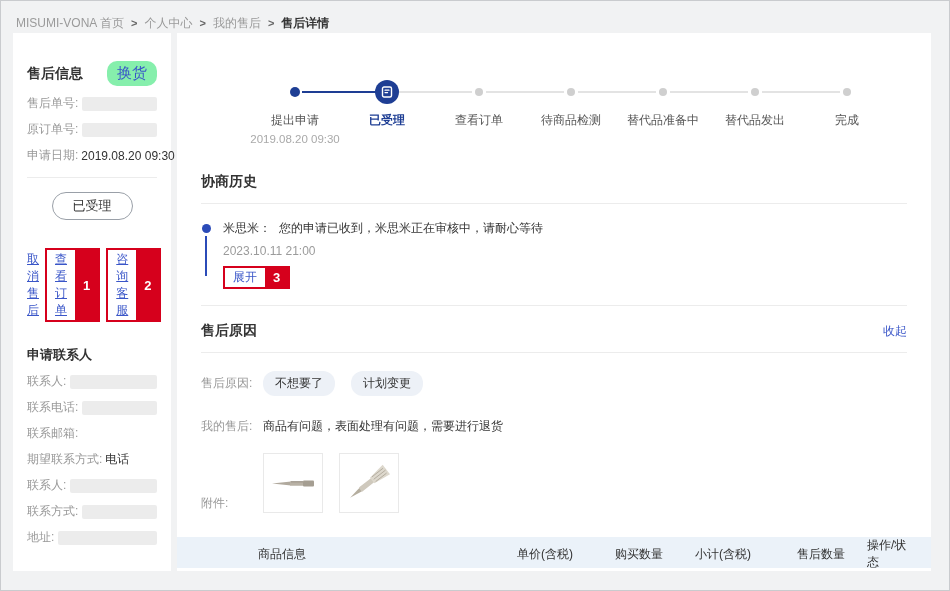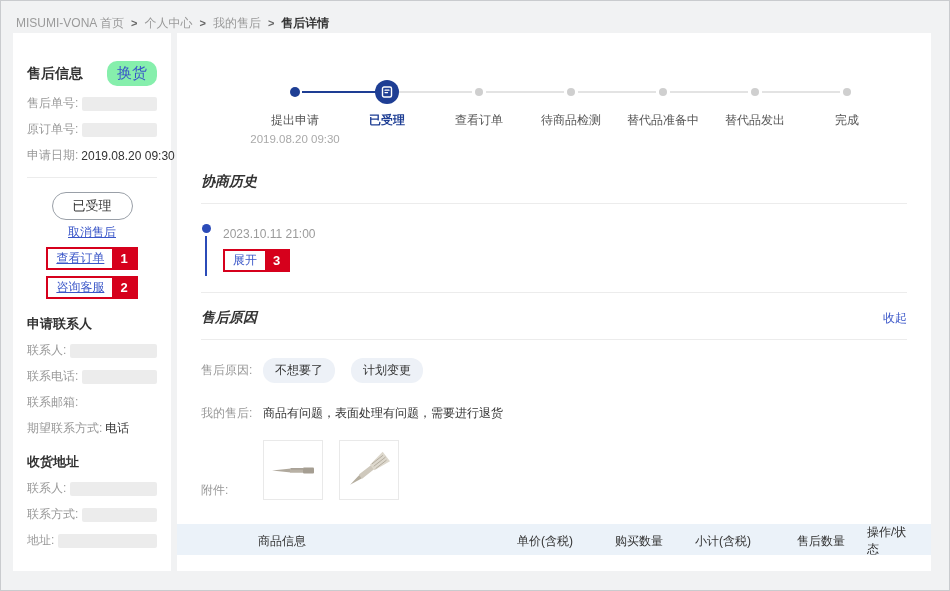--- a/index.html
+++ b/index.html
@@ -26,44 +26,44 @@
   
   .sb-head{display:flex; justify-content:space-between; align-items:center;}
   .sb-title{font-size:14px; font-weight:bold;}
   .type-badge{background:#86efac; color:var(--link); border-radius:10px; padding:3px 10px; font-size:15px;}
   .f-row{display:flex; align-items:center; margin-top:9px; font-size:12px;}
   .f-label{color:var(--muted); white-space:nowrap;}
   .f-value{color:#333; margin-left:3px; white-space:nowrap;}
   .redacted{flex:1; height:14px; background:#ececec; border-radius:2px; margin-left:4px;}
   .sb-divider{border-top:1px solid var(--line); margin:13px 0 0;}
   .status-pill{display:block; margin:14px auto 0; width:max-content; border:1px solid #9aa0a8; border-radius:999px; padding:4px 20px; font-size:13px; color:#333; background:#fff;}
-  .sb-links{display:flex; flex-direction:column; align-items:center; margin-top:4px; gap:6px;}
+  .sb-links{display:flex; flex-direction:row; align-items:center; margin-top:28px; gap:6px;}
   a.blue{color:var(--link); text-decoration:underline; cursor:pointer;}
-  .sb-section{font-size:13px; font-weight:bold; margin-top:16px;}
+  .sb-section{font-size:13px; font-weight:bold; margin-top:24px;}
   
   .anno{display:inline-flex; align-items:stretch; border:2px solid var(--red); background:#fff;text-align:right;}
   .anno .lnk{padding:1px 8px; display:flex; align-items:center; background:#fff;}
   .anno .num{background:var(--red); color:#fff; font-weight:bold; font-size:13px; padding:1px 8px; display:flex; align-items:center;}
   
   .stepper{display:flex; padding:46px 0 0 72px;}
   .step{width:92px; display:flex; flex-direction:column; align-items:center; position:relative;}
   .dot-area{height:26px; display:flex; align-items:center; justify-content:center; position:relative; z-index:1; width:100%;}
   .step:not(:first-child)::before{content:''; position:absolute; top:12px; left:calc(-50% + 7px); width:calc(100% - 14px); height:2px; background:#e3e3e3;}
   .step.current::before{background:var(--navy);}
   .dot{border-radius:50%;}
   .dot.done{width:10px; height:10px; background:var(--navy);}
   .dot.pending{width:8px; height:8px; background:#cfcfcf;}
   .dot.big{width:24px; height:24px; background:var(--navy); display:flex; align-items:center; justify-content:center;}
   .step-label{margin-top:7px; color:#555; font-size:12px; white-space:nowrap;}
   .step.current .step-label{color:var(--navy); font-weight:bold;}
   .step-date{margin-top:4px; color:#a9a9a9; font-size:11.5px; white-space:nowrap;}
   
   .section{margin:0 24px;}
   .sec-head{display:flex; justify-content:space-between; align-items:center; padding:16px 0 12px; border-bottom:1px solid var(--line);}
-  .sec-title{font-size:14px; font-weight:bold;font-style:italic;}
+  .sec-title{font-size:14px; font-weight:bold;}
   .history-body{padding:16px 0 16px; border-bottom:1px solid var(--line); display:flex; gap:12px;}
   .tl-col{width:10px; display:flex; flex-direction:column; align-items:center;}
   .tl-dot{width:9px; height:9px; border-radius:50%; background:#2b4bb8; margin-top:4px;}
   .tl-line{width:2px; height:40px; background:#2b4bb8; margin-top:3px;}
   .msg-line{color:#333;}
   .msg-sender{margin-right:8px;}
   .msg-time{color:#9b9b9b; margin-top:7px;}
   .msg-expand{margin-top:8px;}
   .r-row{display:flex; margin-top:18px; align-items:flex-start;}
   .r-label{width:62px; color:var(--muted); flex:none; padding-top:4px;}
@@ -135,21 +135,20 @@
       <span class="f-label">联系电话:</span>
       <span class="redacted"></span>
     </div>
     <div class="f-row">
       <span class="f-label">联系邮箱:</span>
     </div>
     <div class="f-row">
       <span class="f-label">期望联系方式:</span>
       <span class="f-value">电话</span>
     </div>
-    <div class="sb-section">收货地址</div>
     <div class="f-row">
       <span class="f-label">联系人:</span>
       <span class="redacted"></span>
     </div>
     <div class="f-row">
       <span class="f-label">联系方式:</span>
       <span class="redacted"></span>
     </div>
     <div class="f-row">
       <span class="f-label">地址:</span>
@@ -213,20 +212,23 @@
     <div class="section" style="margin-top:12px;">
       <div class="sec-head" style="border-bottom:1px solid var(--line);">
         <span class="sec-title">协商历史</span>
       </div>
       <div class="history-body">
         <div class="tl-col">
           <span class="tl-dot"></span>
           <span class="tl-line"></span>
         </div>
         <div>
+          <div class="msg-line">
+            <span class="msg-sender">米思米：</span><span>您的申请已收到，米思米正在审核中，请耐心等待</span>
+          </div>
           <div class="msg-time">2023.10.11 21:00</div>
           <div class="msg-expand">
             <span class="anno">
               <a class="blue lnk" style="text-decoration:none;">展开</a>
               <span class="num">3</span>
             </span>
           </div>
         </div>
       </div>
     </div>

